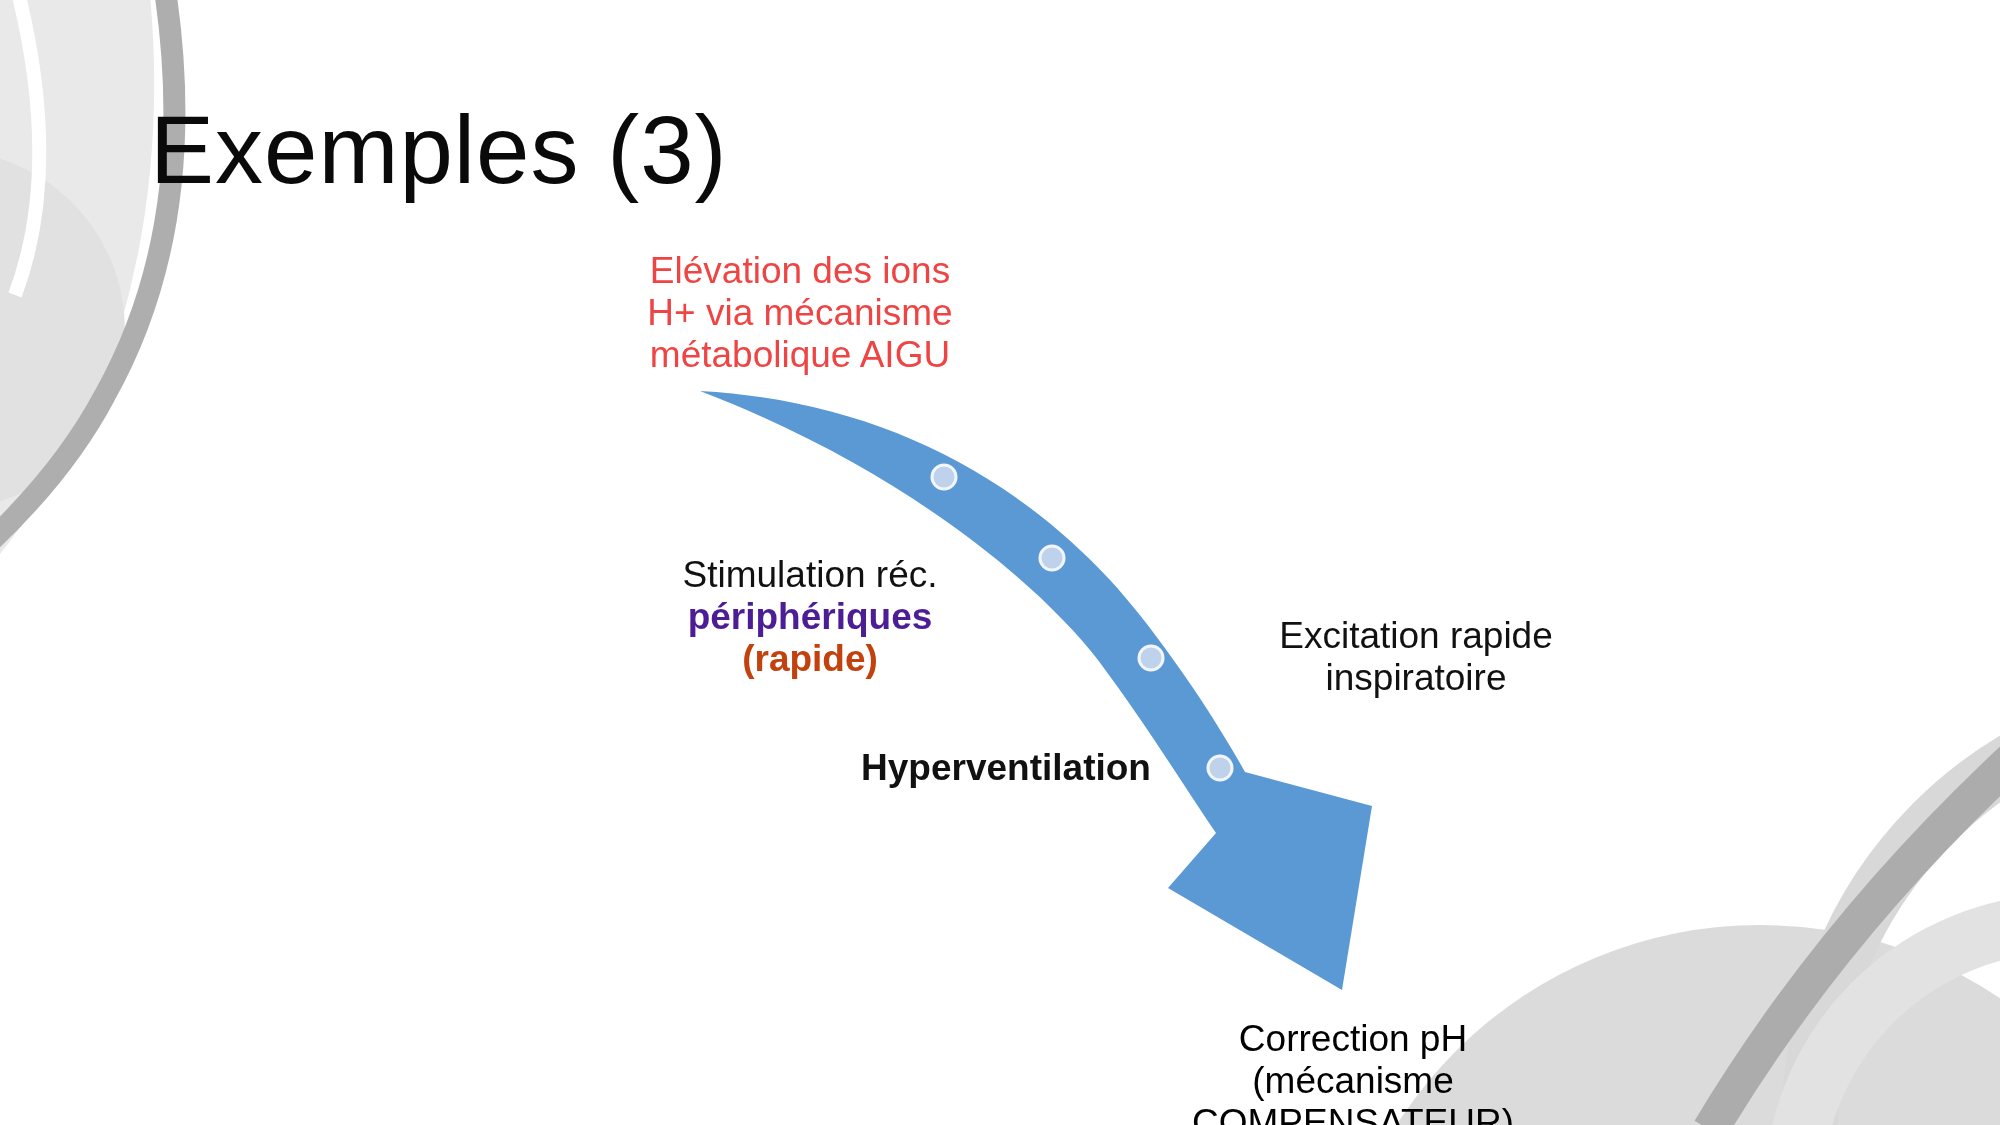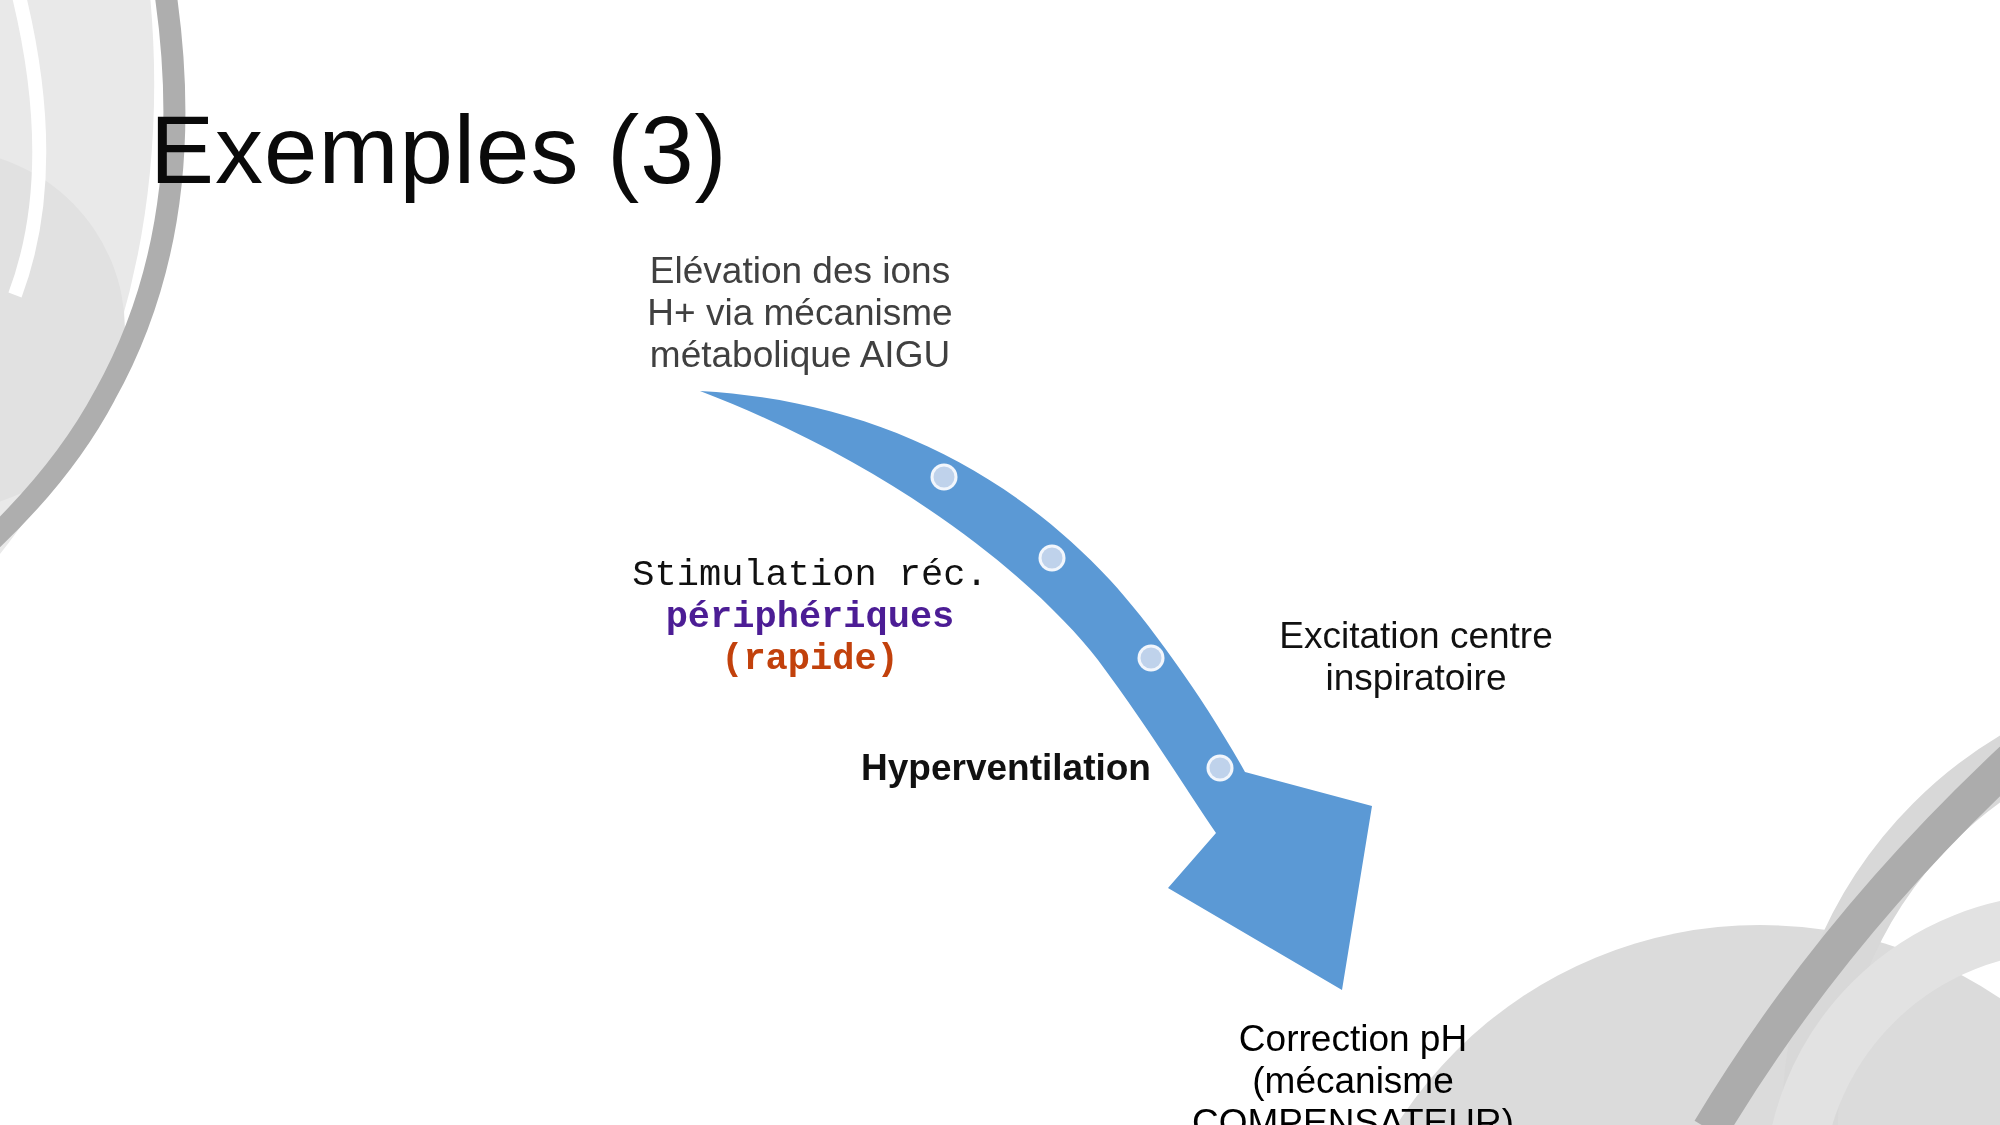--- a/index.html
+++ b/index.html
@@ -72,35 +72,35 @@
       <circle cx="1151" cy="658" r="13.5" style="fill: rgb(242, 246, 252);"></circle>
       <circle cx="1151" cy="658" r="10.5" style="fill: rgb(191, 210, 235);"></circle>
 
       <circle cx="1220" cy="768" r="13.5" style="fill: rgb(242, 246, 252);"></circle>
       <circle cx="1220" cy="768" r="10.5" style="fill: rgb(191, 210, 235);"></circle>
     </g>
   </svg>
 
   <div class="page-title">Exemples (3)</div>
 
-  <div class="node" style="left: 800px; top: 250px; color: #404040;">
+  <div class="node" style="left: 800px; top: 250px; color: #ef4444;">
     <div>Elévation des ions</div>
     <div>H+ via mécanisme</div>
     <div>métabolique AIGU</div>
   </div>
 
 
-  <div class="node" style="left: 810px; top: 554px; color: rgb(17, 17, 17); font-family: Liberation Mono, monospace;">
+  <div class="node" style="left: 810px; top: 554px; color: rgb(17, 17, 17);">
     <div>Stimulation réc.</div>
     <div class="red-bold" style="color: #4c1d95;">périphériques</div>
     <div class="red-bold" style="color: #c2410c;">(rapide)</div>
   </div>
 
   <div class="node" style="left: 1416px; top: 615px; color: rgb(17, 17, 17);">
-    <div>Excitation centre</div>
+    <div>Excitation rapide</div>
     <div>inspiratoire</div>
   </div>
 
   <div class="node" style="left: 1006px; top: 747px; color: rgb(17, 17, 17); font-weight: bold;">
     <div>Hyperventilation</div>
   </div>
 
   <div class="node" style="left: 1353px; top: 986px; color: #000000; margin-top: 32px;">
     <div>Correction pH</div>
     <div>(mécanisme</div>

